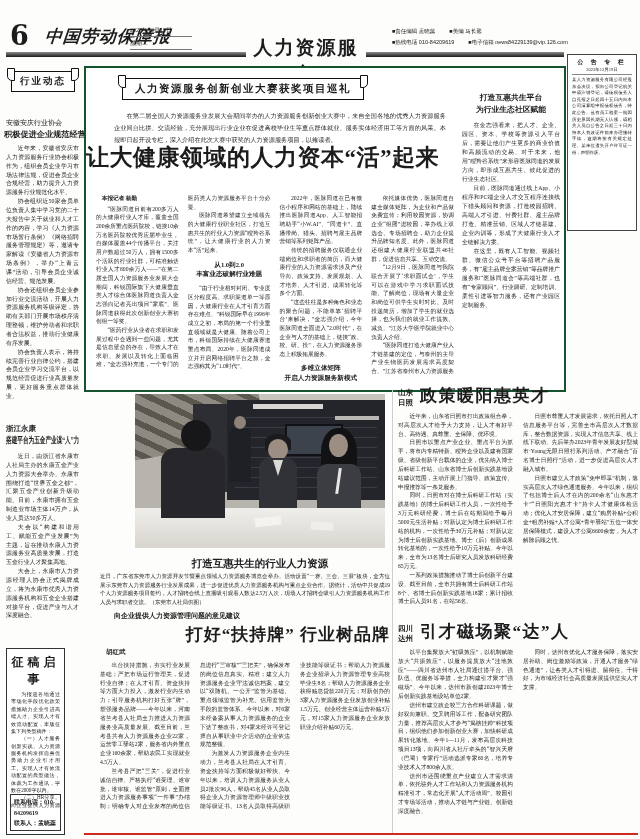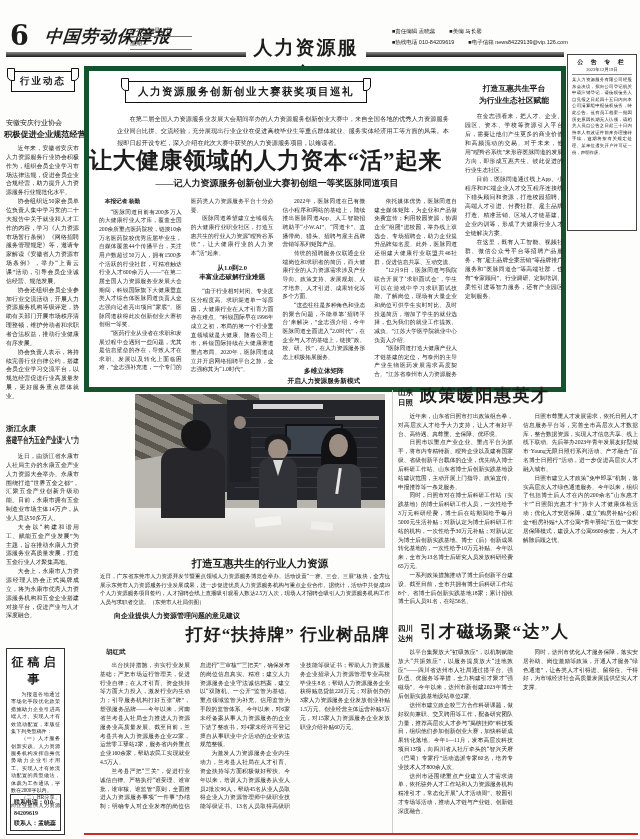--- a/index.html
+++ b/index.html
@@ -48,29 +48,29 @@
   .rail-body2 { left:6px; top:452px; width:73px; height:188px; }
 
   
   .zg-box { left:6px; top:648px; width:59px; height:187px; border:1px solid #333; padding:5px 4px 30px; background:#fff; }
   .zg-title { text-align:center; font-size:12px; font-weight:bold; letter-spacing:4px; margin-bottom:3px; }
   .zg-body { font-size:5.1px; line-height:1.45; text-align:justify; overflow:hidden; height:118px; }
   .zg-contact { position:absolute; left:3px; right:3px; bottom:3px; border:1px solid #333; padding:2px 3px;
                 font-size:6px; font-weight:bold; line-height:1.7; }
 
   
-  .feature { left:84px; top:66px; width:482px; height:326px; border:5px solid #14532d; background:#fff; }
+  .feature { left:84px; top:66px; width:482px; height:326px; border:2px solid #14532d; background:#fff; }
   .feat-banner { left:36px; top:10px; font-size:10.5px; letter-spacing:1.5px; padding:3px 12px; }
   .feat-intro { left:28px; top:42px; width:332px; font-size:6.2px; line-height:1.95; text-align:justify;
                 text-indent:2em; color:#2a2a2a; }
   .feat-headline { left:0; top:74px; width:376px; text-align:left; font-size:23px; font-weight:bold; letter-spacing:0.5px; }
   .feat-sub { left:0; top:106px; width:376px; text-align:center; font-size:9px; font-weight:bold; }
   .feat-body { left:10px; top:126px; width:358px; height:190px; column-count:4; column-gap:9px; column-fill:auto;
                font-size:5.7px; line-height:1.52; overflow:hidden; }
-  .feat-side { left:376px; top:8px; width:98px; height:312px; }
+  .feat-side { left:376px; top:20px; width:98px; height:312px; }
   .side-title { text-align:center; font-weight:bold; font-size:7.8px; line-height:1.5; margin:4px 0 6px; white-space:pre-line; }
   .side-body { font-size:5.8px; line-height:1.55; text-align:justify; overflow:hidden; height:272px; }
 
   .para { text-align:justify; text-indent:2em; margin:0; }
   .flow-byline { font-weight:bold; text-indent:1em; margin-bottom:2px; }
   .flow-subhead { font-weight:bold; text-align:center; white-space:pre-line; font-size:6.6px;
                   margin:5px 0; line-height:1.5; break-inside:avoid; }
 
   
   .photo { left:135px; top:394px; width:250px; height:154px; background:#b7b4ae; overflow:hidden; }
@@ -190,21 +190,20 @@
       <div>联系电话：010-84209619</div>
       <div>联系人：孟晓蕊</div>
     </div>
   </div>
 
   
   <div class="abs feature">
     <div class="abs scroll-banner feat-banner">人力资源服务创新创业大赛获奖项目巡礼</div>
     <div class="abs feat-intro">在第二届全国人力资源服务业发展大会期间举办的人力资源服务创新创业大赛中，来自全国各地的优秀人力资源服务企业同台比拼、交流经验，充分展现出行业企业在促进高校毕业生等重点群体就业、服务实体经济用工等方面的风采。本报即日起开设专栏，深入介绍在此次大赛中获奖的人力资源服务项目，以飨读者。</div>
     <div class="abs feat-headline">让大健康领域的人力资本“活”起来</div>
-    <div class="abs feat-sub">——记人力资源服务创新创业大赛初创组一等奖医脉同道项目</div>
     <div class="abs feat-body">
         <p class="flow-byline">本报记者 杨勤</p>
         <p class="para">“医脉同道目前有200多万人的大健康行业人才库，覆盖全国200余所重点医药院校，链接10余万名医药院校优秀应届毕业生，自媒体覆盖44个传播平台，关注用户数超过50万人，拥有1500多个活跃的行业社群，可精准触达行业人才600余万人——”在第二届全国人力资源服务业发展大会期间，科锐国际旗下大健康垂直类人才综合体医脉同道负责人金志强向记者亮出项目“家底”。医脉同道获得此次创新创业大赛初创组一等奖。</p>
         <p class="para">“医药行业从业者在求职和发展过程中会遇到一些问题，尤其是信息壁垒的存在，导致人才在求职、发展以及转化上面临困难，”金志强补充道，一个专门的医药类人力资源服务平台十分必要。</p>
         <p class="para">医脉同道希望建立全域领先的大健康行业职业社区，打造互惠共生的行业人力资源“瞪羚谷系统”，让大健康行业的人力资本“活”起来。</p>
         <div class="flow-subhead">从1.0到2.0
 丰富业态破解行业难题</div>
         <p class="para">“由于行业相对封闭、专业度区分程度高、求职渠道单一等原因，大健康行业在人才引育方面存在难点。”科锐国际早在1996年成立之初，布局的第一个行业垂直领域就是大健康。随着公司上市，科锐国际持续在大健康赛道重点布局。2020年，医脉同道成立并开启网络招聘平台之旅，金志强称其为“1.0时代”。</p>
         <p class="para">2022年，医脉同道在已有微信小程序和网站的基础上，陆续推出医脉同道App、人工智能招聘助手“小W.AI”、“同道卡”、直播带岗、猎头、招聘与雇主品牌营销等系列矩阵产品。</p>
         <p class="para">传统的招聘服务仅联通企业端岗位和求职者的简历，而大健康行业的人力资源需求涉及产业导向、政策支持、发展规划、人才培养、人才引进、成果转化等多个方面。</p>

